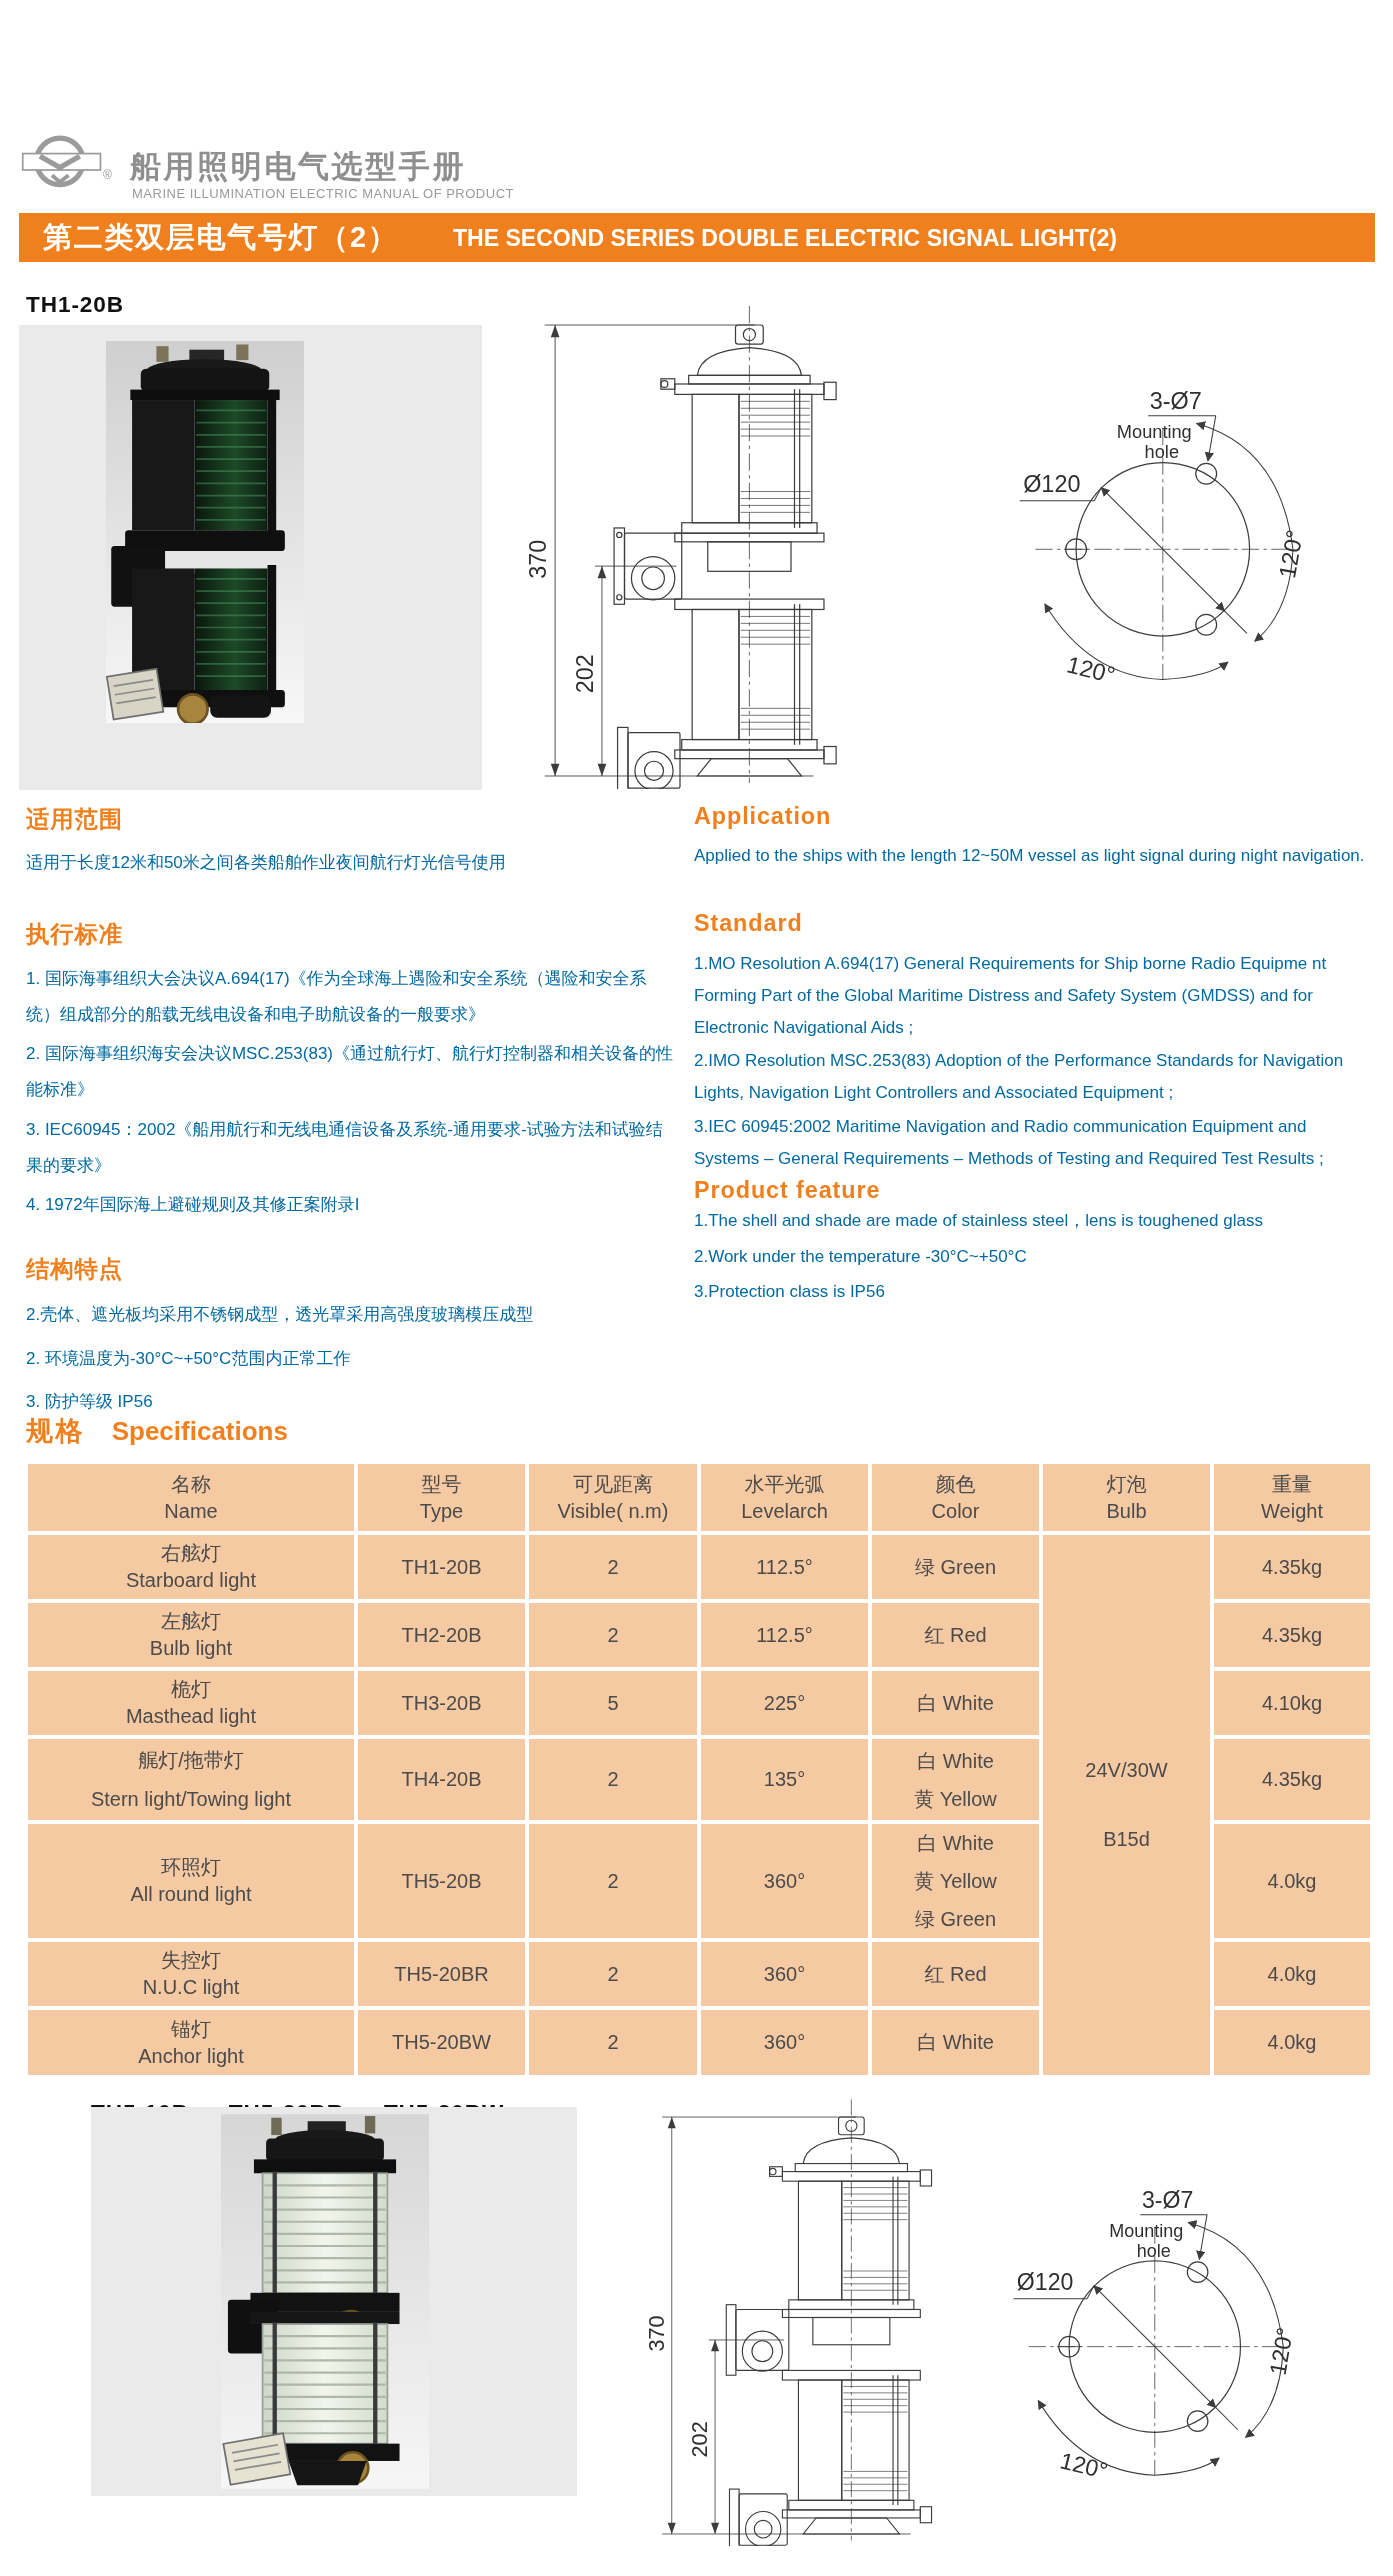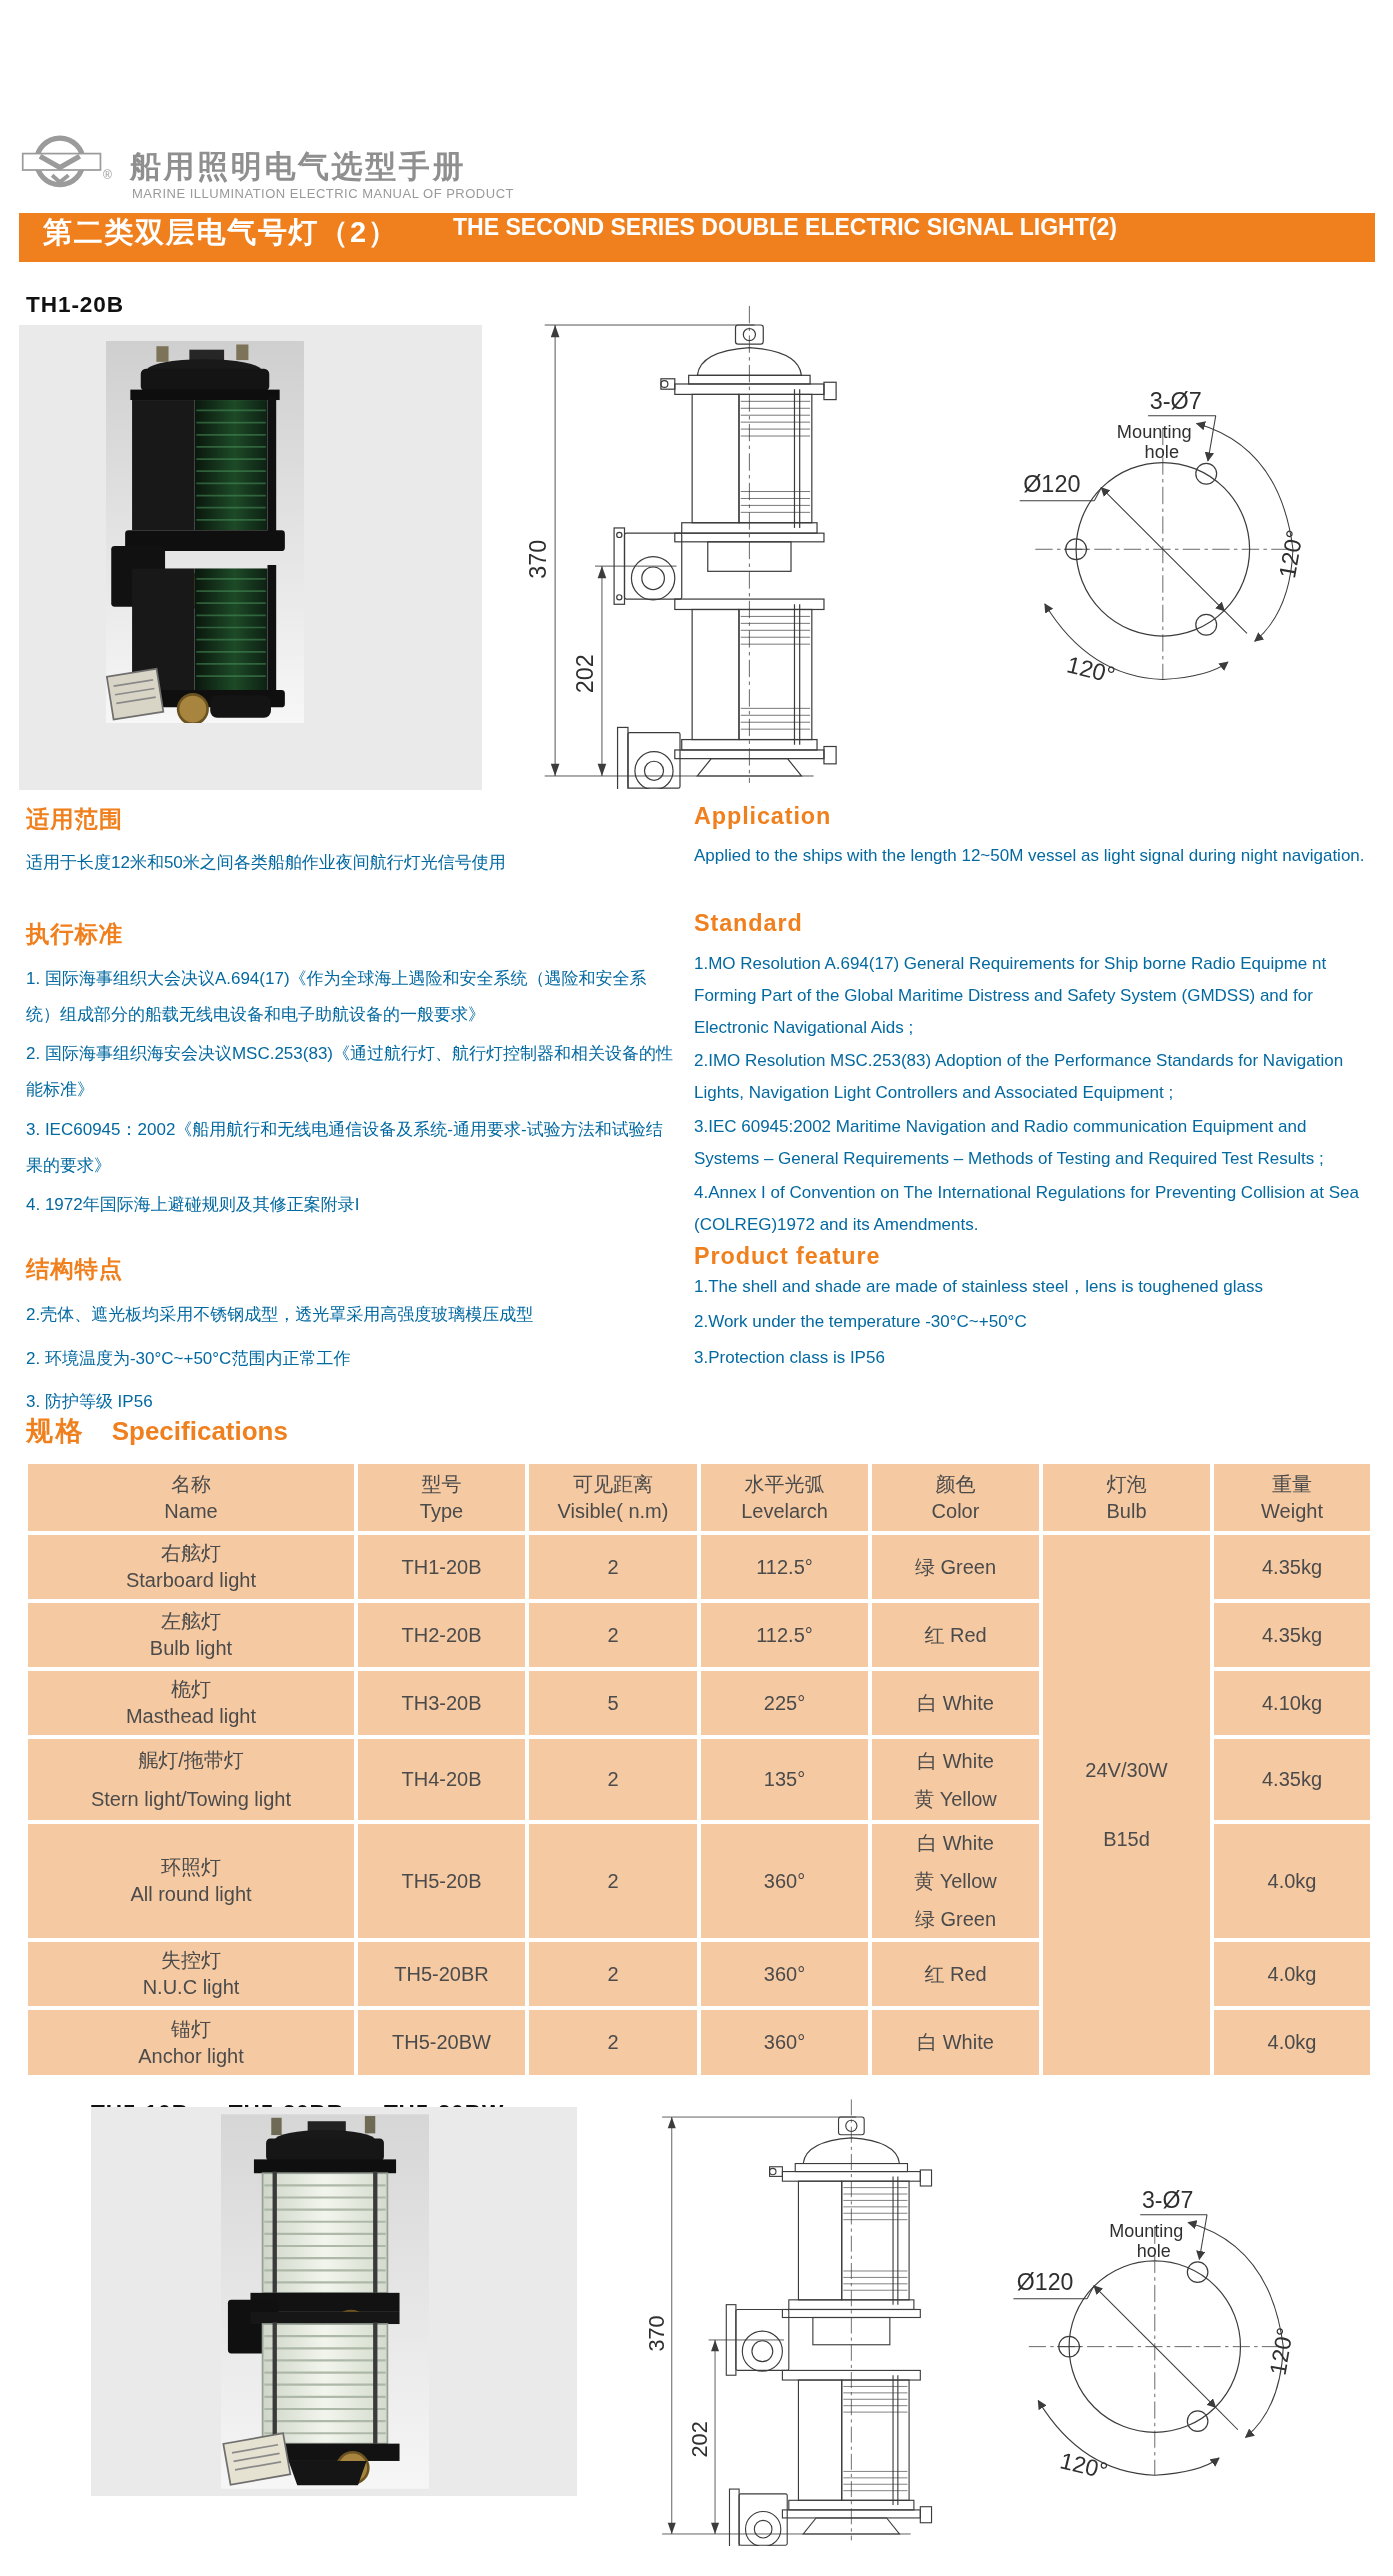--- a/index.html
+++ b/index.html
@@ -4,21 +4,21 @@
 <style>
   html,body{margin:0;padding:0;background:#fff;}
   #page{position:relative;width:1394px;height:2576px;background:#ffffff;overflow:hidden;
         font-family:"Liberation Sans","DejaVu Sans",sans-serif;color:#2e2e2e;}
   .abs{position:absolute;}
   
   .brand-title{font-size:31px;font-weight:bold;color:#8f8f8f;letter-spacing:2.6px;}
   .brand-sub{font-size:13px;color:#9a9a9a;letter-spacing:0.5px;}
   .logo-cn{font-size:12px;color:#9a9a9a;letter-spacing:22.6px;padding-left:8.7px;}
   
-  .banner{left:19px;top:213px;width:1356px;height:49px;background:#F0801E;display:flex;align-items:flex-start;}
+  .banner{left:19px;top:213px;width:1356px;height:49px;background:#F0801E;display:flex;align-items:center;}
   .banner .cn{color:#fff;font-size:29px;font-weight:bold;margin-left:24px;letter-spacing:1.7px;white-space:nowrap;}
   .banner .en{color:#fff;font-size:24px;font-weight:bold;margin-left:54px;letter-spacing:0px;white-space:nowrap;transform:scaleX(0.96);transform-origin:left;}
   .model-heading{font-size:22.6px;font-weight:bold;color:#111;letter-spacing:0.9px;}
   .photo-box{background:#eaeaea;}
   
   .col h3{margin:0;font-size:23.4px;font-weight:bold;color:#F0801E;letter-spacing:0.9px;}
   .col p, .col li{margin:0;font-size:17px;color:#0369a1;}
   .cn-col p{line-height:35px;}
   .cn-col .items p{line-height:36px;margin-bottom:3.5px;}
   .en-col p{line-height:32px;}
@@ -260,21 +260,20 @@
     <h3>Application</h3>
     <div class="gap-sm"></div>
     <p>Applied to the ships with the length 12~50M vessel as light signal during night navigation.</p>
     <div class="gap-lg"></div>
     <h3>Standard</h3>
     <div class="gap-sm"></div>
     <div class="items">
       <p>1.MO Resolution A.694(17) General Requirements for Ship borne Radio Equipme nt Forming Part of the Global Maritime Distress and Safety System (GMDSS) and for Electronic Navigational Aids ;</p>
       <p>2.IMO Resolution MSC.253(83) Adoption of the Performance Standards for Navigation Lights, Navigation Light Controllers and Associated Equipment ;</p>
       <p>3.IEC 60945:2002 Maritime Navigation and Radio communication Equipment and Systems – General Requirements – Methods of Testing and Required Test Results ;</p>
-      <p>4.Annex I of Convention on The International Regulations for Preventing Collision at Sea (COLREG)1972 and its Amendments.</p>
     </div>
     <h3>Product feature</h3>
     <div class="items">
       <p style="line-height:34px;">1.The shell and shade are made of stainless steel，lens is toughened glass</p>
       <p style="line-height:34px;">2.Work under the temperature -30°C~+50°C</p>
       <p style="line-height:34px;">3.Protection class is IP56</p>
     </div>
   </div>
 
   <div class="abs spec-head" style="left:26px;top:1413px;">

